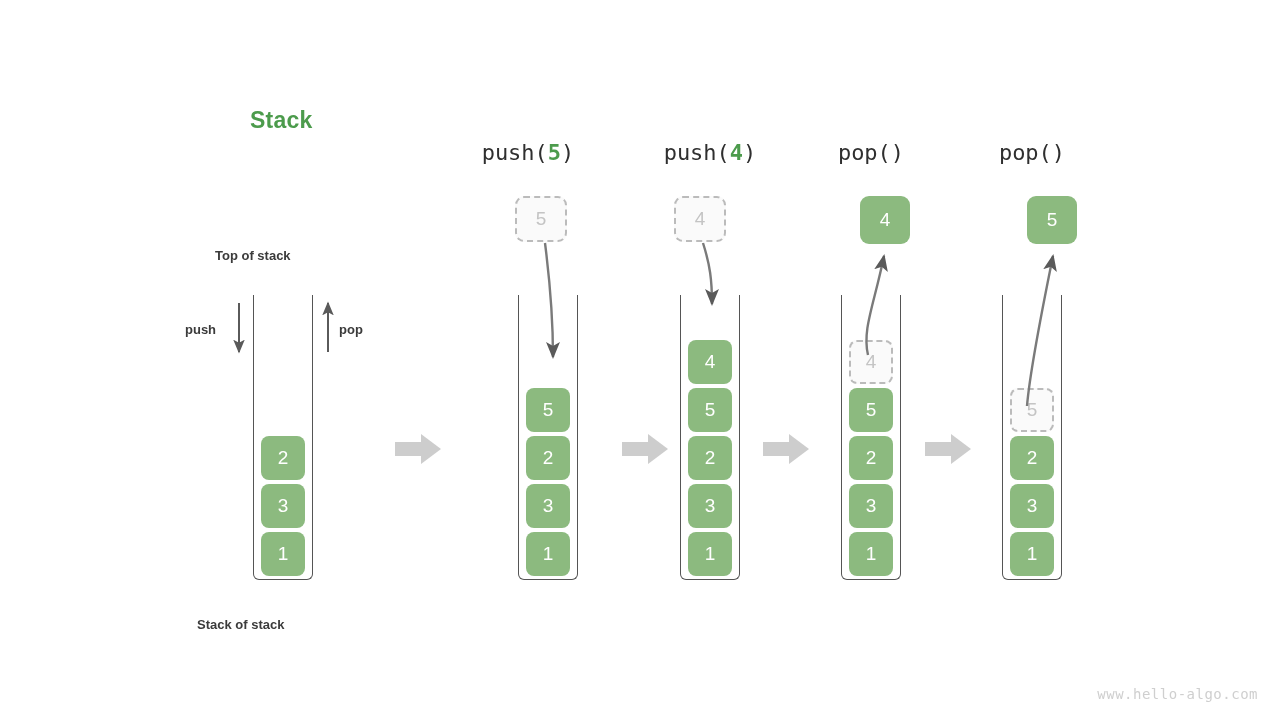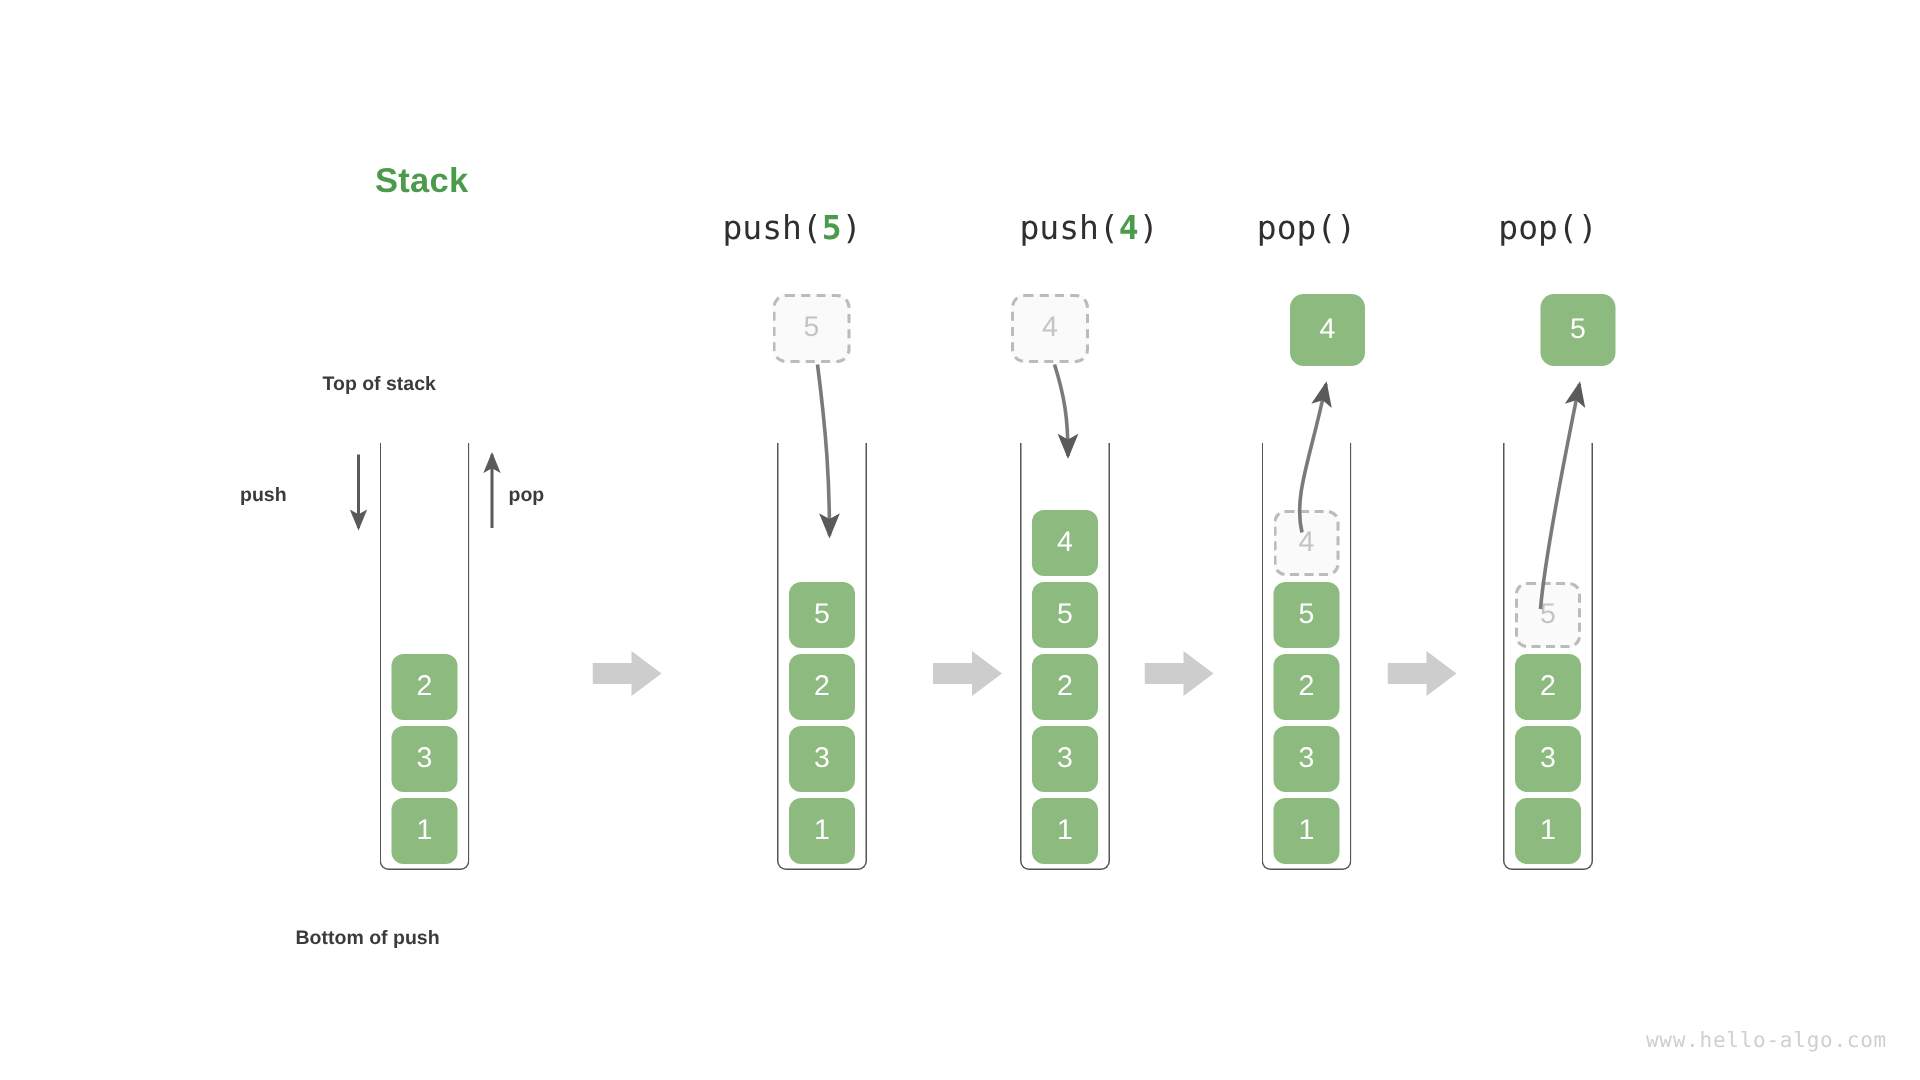--- a/index.html
+++ b/index.html
@@ -30,21 +30,21 @@
     text-align: right;
   }
   .bold-label {
     font-size: 13px;
     font-weight: bold;
     color: #3b3b3b;
     white-space: nowrap;
   }
   #top-of-stack   { left: 215px; top: 248px; }
   #bottom-of-stack{ left: 197px; top: 617px; }
-  #push-label     { left: 160px; top: 322px; text-align: center; }
+  #push-label     { left: 185px; top: 322px; text-align: center; }
   #pop-label      { left: 339px; top: 322px; }
 
   
   .op-header {
     position: absolute;
     top: 140px;
     font-family: "DejaVu Sans Mono", "Liberation Mono", monospace;
     font-size: 22px;
     color: #2f2f2f;
     white-space: nowrap;
@@ -134,41 +134,41 @@
     text-align: right;
   }
 </style>
 </head>
 <body>
 
 <div class="abs" id="stack-title">Stack</div>
 
 <div class="abs bold-label" id="top-of-stack">Top of stack</div>
 
-<div class="abs bold-label" id="bottom-of-stack">Bottom of push</div>
+<div class="abs bold-label" id="bottom-of-stack">Stack of stack</div>
 
 <div class="abs bold-label" id="push-label">push</div>
 
 <div class="abs bold-label" id="pop-label">pop</div>
 
 <div id="columns-root">
     <div class="stack-tube" style="left: 283px;">
       <div class="cell filled">2</div>
       <div class="cell filled">3</div>
       <div class="cell filled">1</div>
     </div>
     <div class="op-header" style="left: 528px;"><span>push(</span><span class="arg">5</span><span>)</span></div>
     <div class="float-cell ghost" style="left: 541px; top: 196px;">5</div>
     <div class="stack-tube" style="left: 548px;">
       <div class="cell filled">5</div>
       <div class="cell filled">2</div>
       <div class="cell filled">3</div>
       <div class="cell filled">1</div>
     </div>
-    <div class="op-header" style="left: 726px;"><span>push(</span><span class="arg">4</span><span>)</span></div>
+    <div class="op-header" style="left: 710px;"><span>push(</span><span class="arg">4</span><span>)</span></div>
     <div class="float-cell ghost" style="left: 700px; top: 196px;">4</div>
     <div class="stack-tube" style="left: 710px;">
       <div class="cell filled">4</div>
       <div class="cell filled">5</div>
       <div class="cell filled">2</div>
       <div class="cell filled">3</div>
       <div class="cell filled">1</div>
     </div>
     <div class="op-header" style="left: 871px;"><span>pop(</span><span class="arg"></span><span>)</span></div>
     <div class="float-cell filled" style="left: 885px; top: 196px;">4</div>

